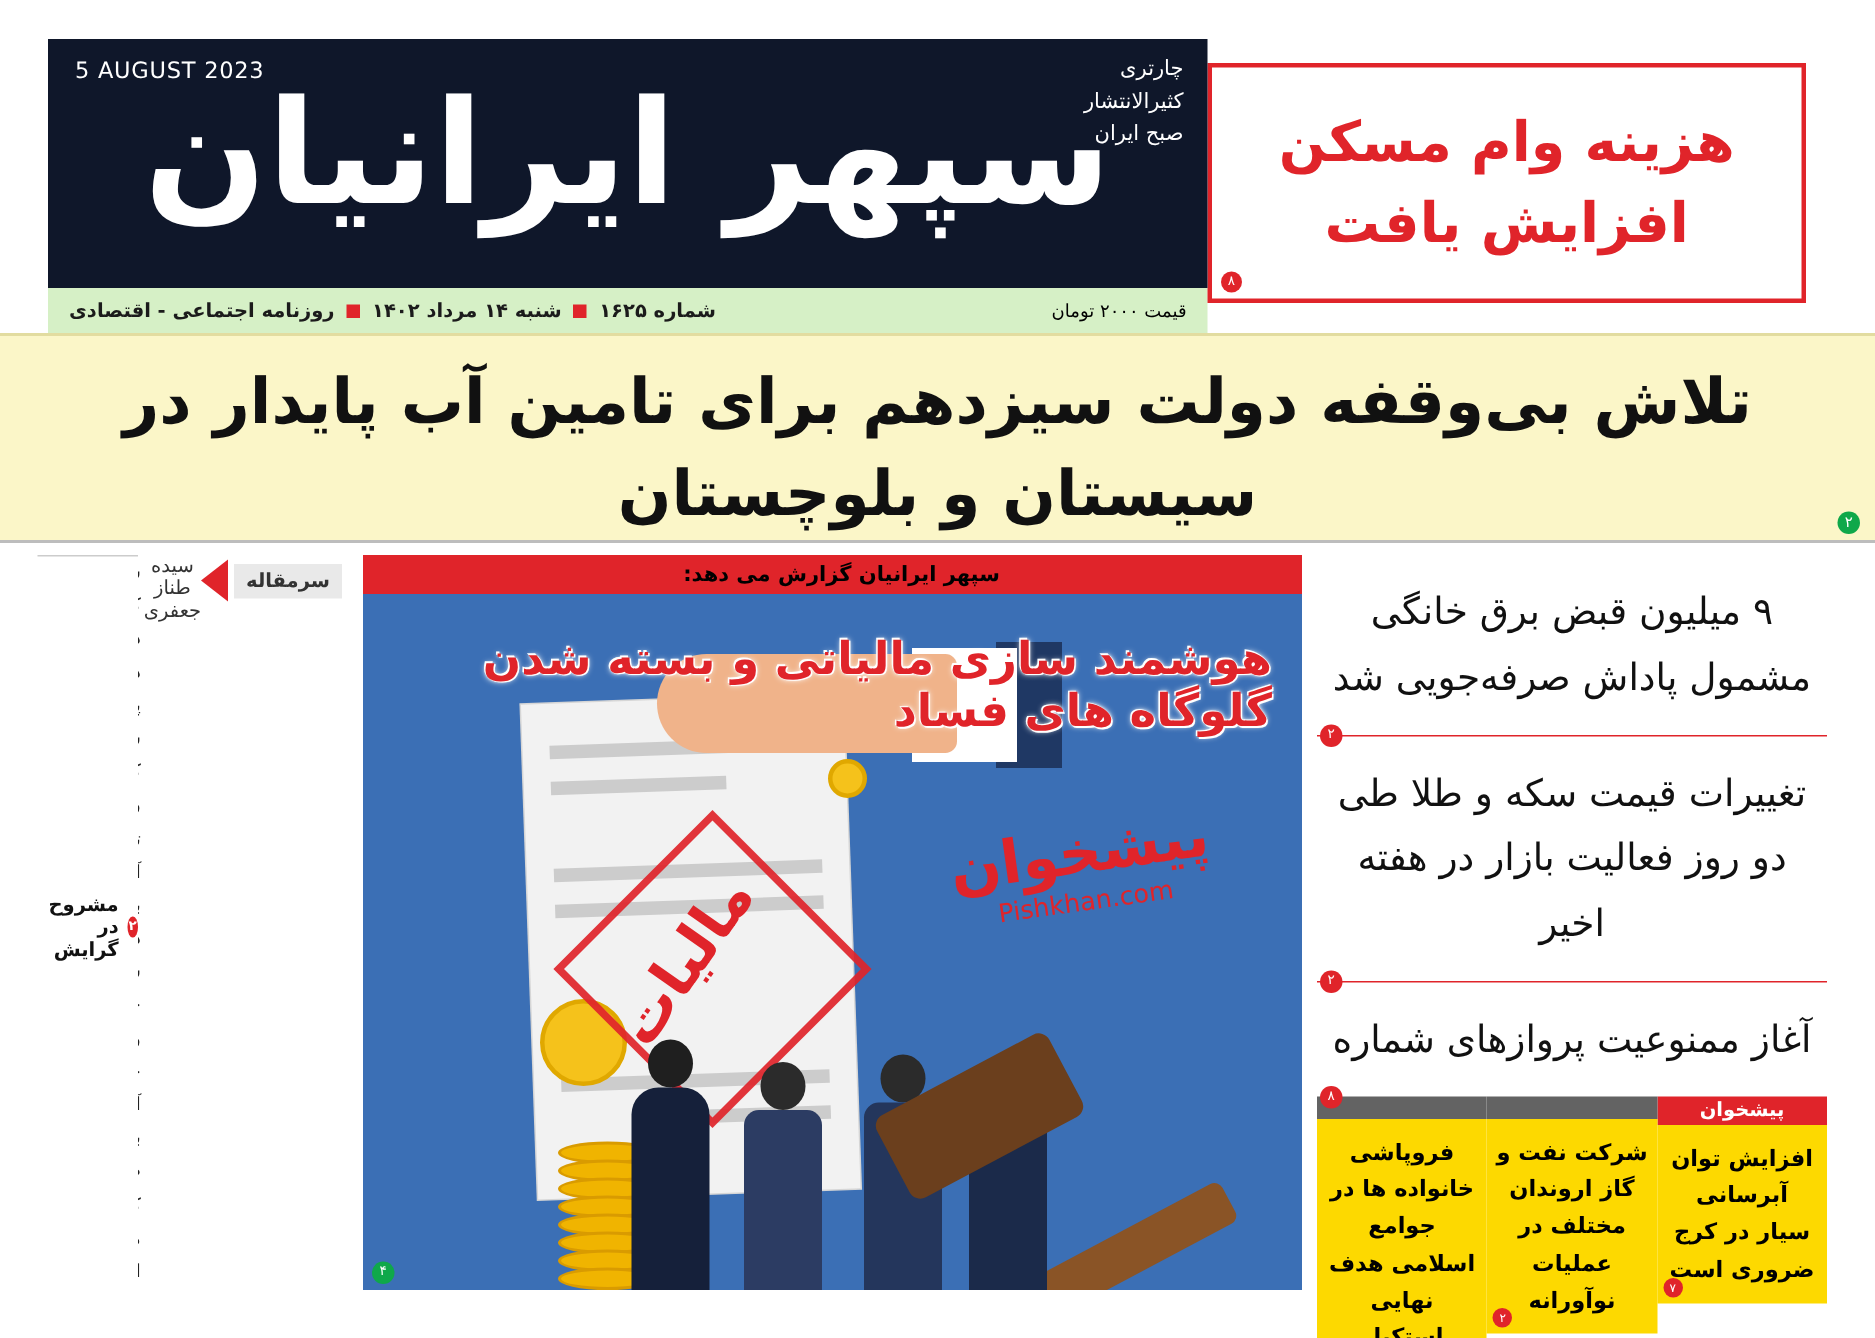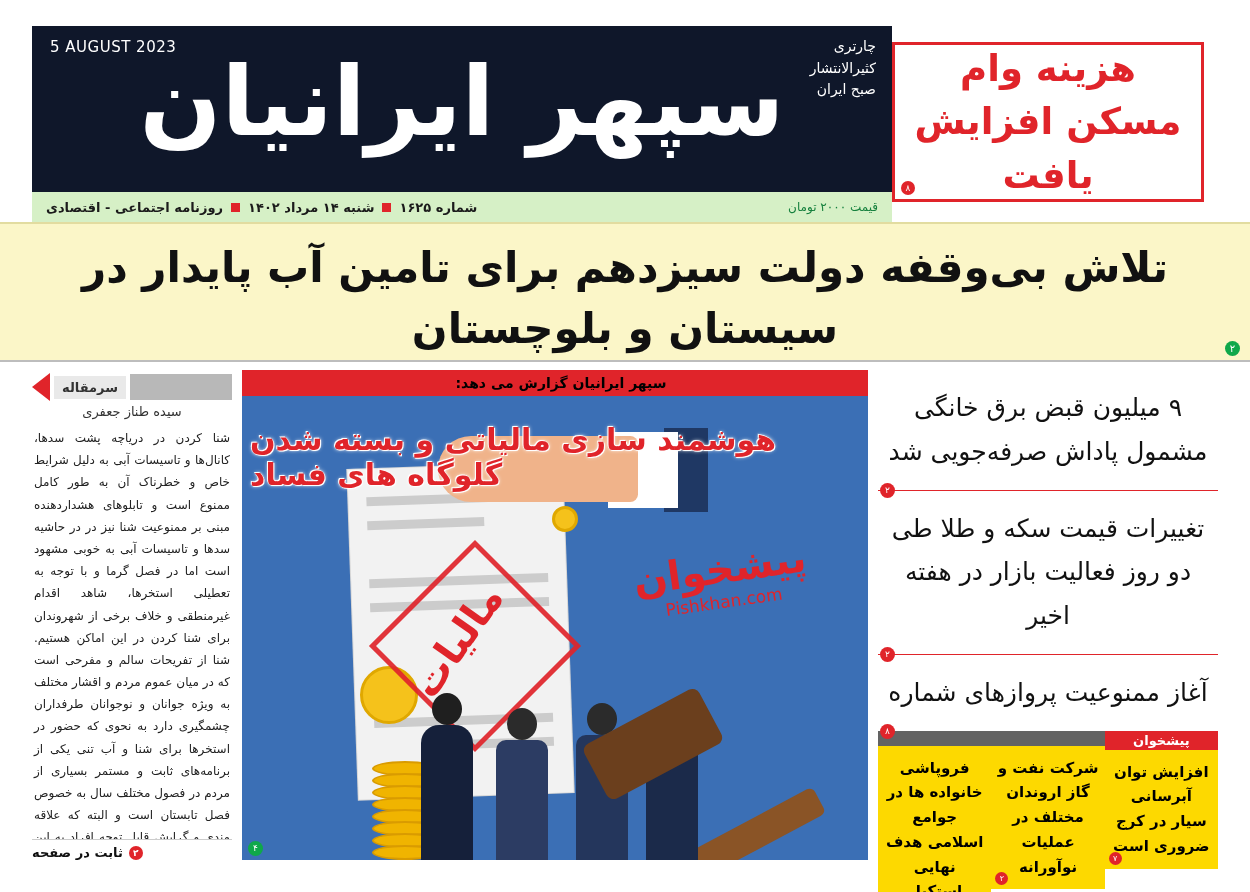--- a/index.html
+++ b/index.html
@@ -20,21 +20,21 @@
 
   
   .masthead-row {
     display: flex;
     flex-direction: row;
     height: 222px;
     padding: 20px 32px 0 32px;
     gap: 0;
   }
   .teaser-box {
-    width: 312px;
+    width: 399px;
     border: 3px solid #e0242a;
     margin: 22px 14px 10px 0;
     height: 160px;
     position: relative;
     display: flex;
     align-items: center;
     justify-content: center;
     flex-direction: column;
   }
   .teaser-text {
@@ -98,21 +98,21 @@
     height: 30px;
     background: #d6f0c6;
     display: flex;
     align-items: center;
     justify-content: space-between;
     padding: 0 14px;
     font-size: 13px;
     color: #1b1b1b;
     font-weight: bold;
   }
-  .strip-left { color: #15803d; font-weight: normal; font-size: 12px; }
+  .strip-left { color: #000000; font-weight: normal; font-size: 12px; }
   .strip-mid { display: flex; gap: 8px; align-items: center; }
   .sq { display:inline-block; width: 9px; height: 9px; background:#e0242a; }
 
   
   .lead-band {
     background: #fbf6c8;
     border-top: 2px solid #e2dca0;
     border-bottom: 2px solid #bdbdbd;
     height: 140px;
     position: relative;
@@ -245,22 +245,22 @@
   }
   .photo {
     position: relative;
     flex: 1;
     background: #3b6fb5;
     overflow: hidden;
   }
   .photo-headline {
     position: absolute;
     top: 26px;
-    left: 0; right: 0;
-    text-align: left;
+    left: 0; right: 12px;
+    text-align: right;
     color: #e0242a;
     font-size: 30px;
     font-weight: bold;
     text-shadow: 0 0 2px #fff, 0 0 4px #fff, 1px 1px 0 #fff, -1px -1px 0 #fff;
     z-index: 6;
     padding: 0 8px;
   }
   .watermark {
     position: absolute;
     top: 150px;
@@ -383,21 +383,21 @@
     background: #f0b400;
     border: 2px solid #d99b00;
     border-radius: 50%;
     margin-top: -3px;
   }
 
   
   .col-left {
     width: 200px;
     display: flex;
-    flex-direction: column;
+    flex-direction: row;
     position: relative;
   }
   .edit-head {
     display: flex;
     align-items: center;
     height: 34px;
     gap: 4px;
   }
   .edit-head-gray { flex: 1; height: 26px; background: #b8b8b8; }
   .edit-head-label {
@@ -608,18 +608,18 @@
     <div class="col-left">
       <div class="edit-head">
         <div class="edit-head-gray"></div>
         <div class="edit-head-label">سرمقاله</div>
         <div class="edit-arrow"></div>
       </div>
       <div class="edit-author">سیده طناز جعفری</div>
       <div class="edit-body">شنا کردن در دریاچه پشت سدها، کانال‌ها و تاسیسات آبی به دلیل شرایط خاص و خطرناک آن به طور کامل ممنوع است و تابلوهای هشداردهنده مبنی بر ممنوعیت شنا نیز در در حاشیه سدها و تاسیسات آبی به خوبی مشهود است اما در فصل گرما و با توجه به تعطیلی استخرها، شاهد اقدام غیرمنطقی و خلاف برخی از شهروندان برای شنا کردن در این اماکن هستیم. شنا از تفریحات سالم و مفرحی است که در میان عموم مردم و اقشار مختلف به ویژه جوانان و نوجوانان طرفداران چشمگیری دارد به نحوی که حضور در استخرها برای شنا و آب تنی یکی از برنامه‌های ثابت و مستمر بسیاری از مردم در فصول مختلف سال به خصوص فصل تابستان است و البته که علاقه مندی و گرایش قابل توجه افراد به این ورزش مفرح به واسطه نشاط، شادابی و اثرات مثبتی که دارد نیز بسیار منطقی و طبیعی است.</div>
       <div class="edit-more">
         <span class="dot">۲</span>
-        <span>ثابت در صفحه</span>
+        <span>مشروح در گرایش</span>
       </div>
     </div>
 
   </div>
 </div>
 
 </body></html>

